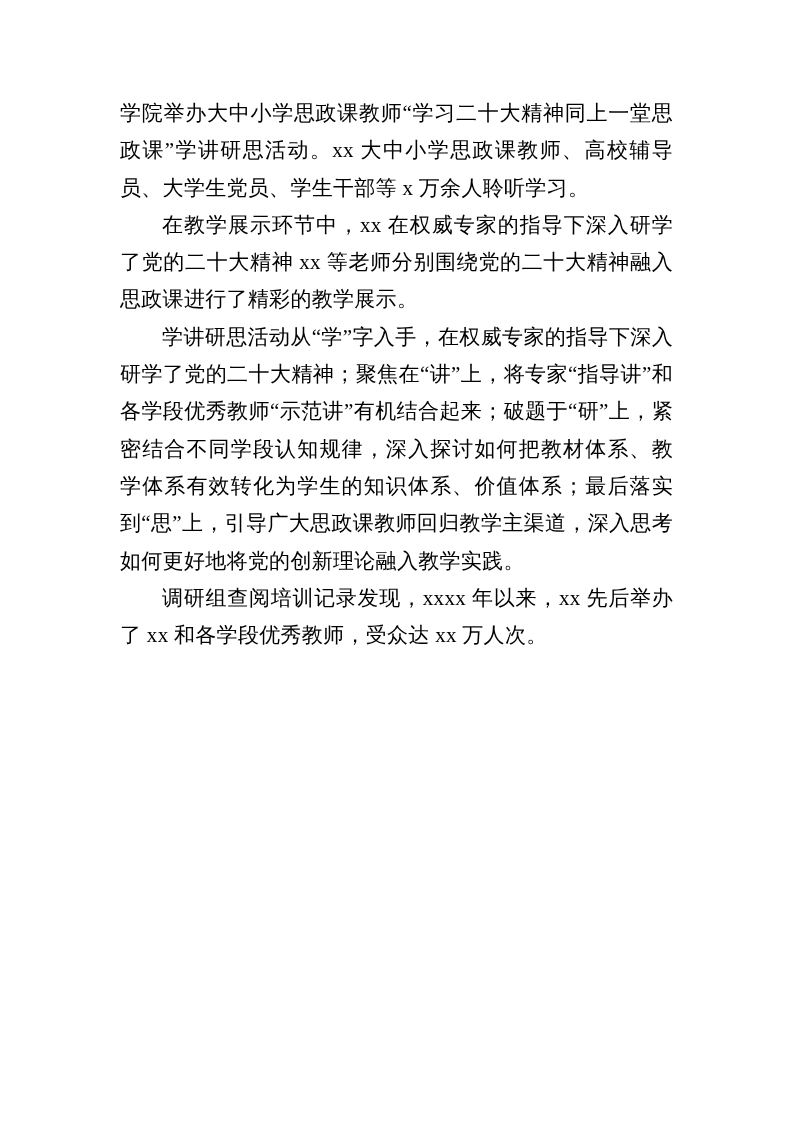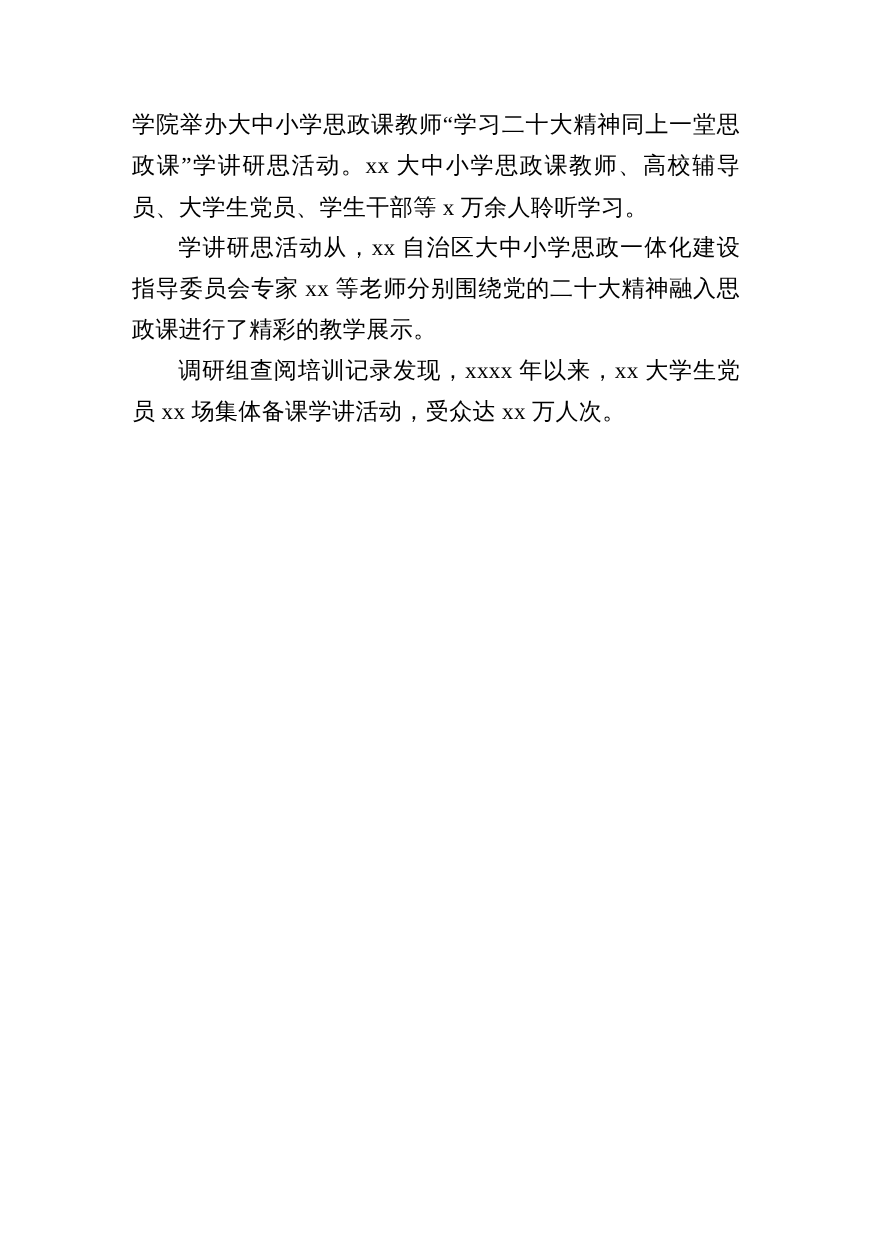--- a/index.html
+++ b/index.html
@@ -34,16 +34,17 @@
   .content p.para.indent {
     text-indent: 2em;
   }
 </style>
 </head>
 <body>
 
 <div class="page">
   <div class="content" id="content">
       <p class="para">学院举办大中小学思政课教师“学习二十大精神同上一堂思政课”学讲研思活动。xx 大中小学思政课教师、高校辅导员、大学生党员、学生干部等 x 万余人聆听学习。</p>
-      <p class="para indent">学讲研思活动从，xx 自治区大中小学思政一体化建设指导委员会专家 xx 等老师分别围绕党的二十大精神融入思政课进行了精彩的教学展示。</p>
-      <p class="para indent">调研组查阅培训记录发现，xxxx 年以来，xx 大学生党员 xx 场集体备课学讲活动，受众达 xx 万人次。</p>
+      <p class="para indent">在教学展示环节中，xx 在权威专家的指导下深入研学了党的二十大精神 xx 等老师分别围绕党的二十大精神融入思政课进行了精彩的教学展示。</p>
+      <p class="para indent">学讲研思活动从“学”字入手，在权威专家的指导下深入研学了党的二十大精神；聚焦在“讲”上，将专家“指导讲”和各学段优秀教师“示范讲”有机结合起来；破题于“研”上，紧密结合不同学段认知规律，深入探讨如何把教材体系、教学体系有效转化为学生的知识体系、价值体系；最后落实到“思”上，引导广大思政课教师回归教学主渠道，深入思考如何更好地将党的创新理论融入教学实践。</p>
+      <p class="para indent">调研组查阅培训记录发现，xxxx 年以来，xx 先后举办了 xx 和各学段优秀教师，受众达 xx 万人次。</p>
     </div>
 </div>
 
 </body></html>

